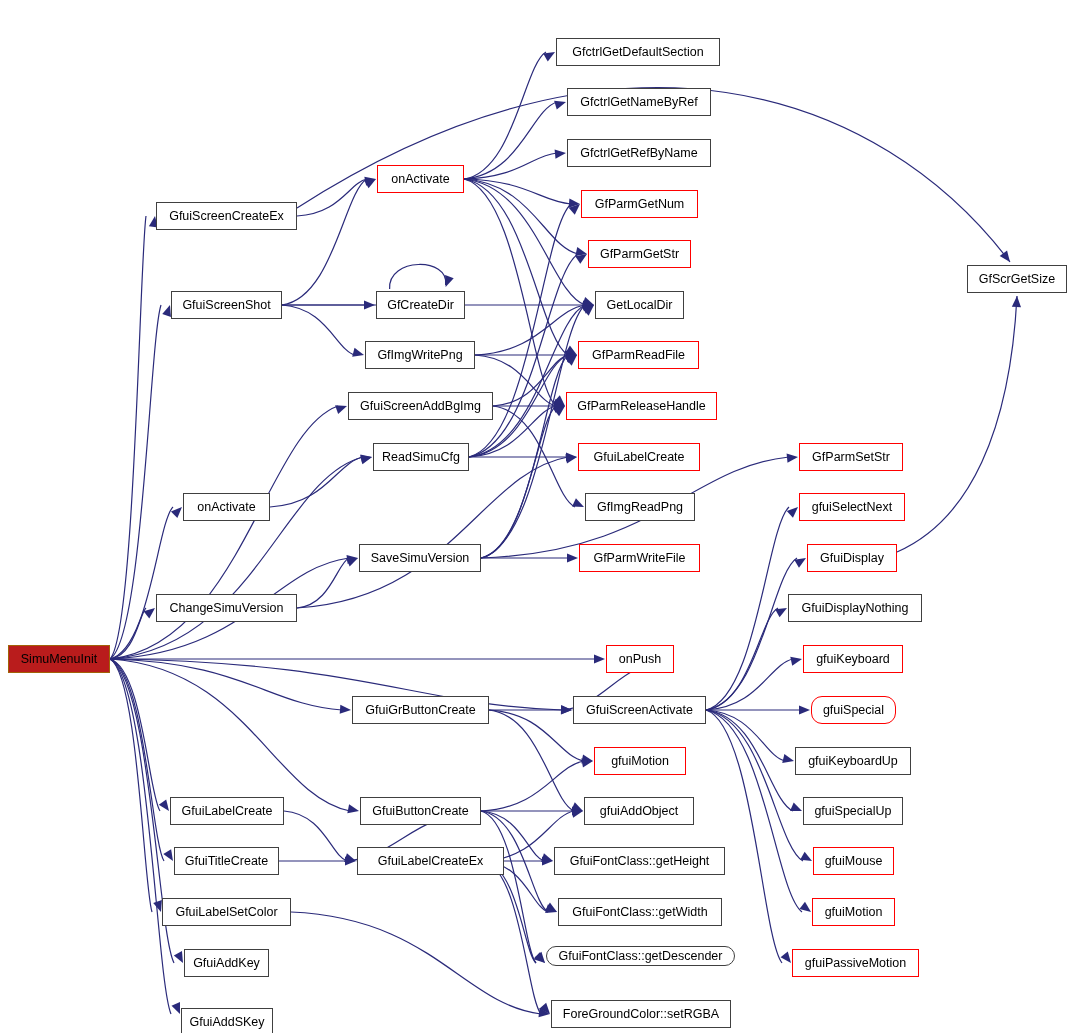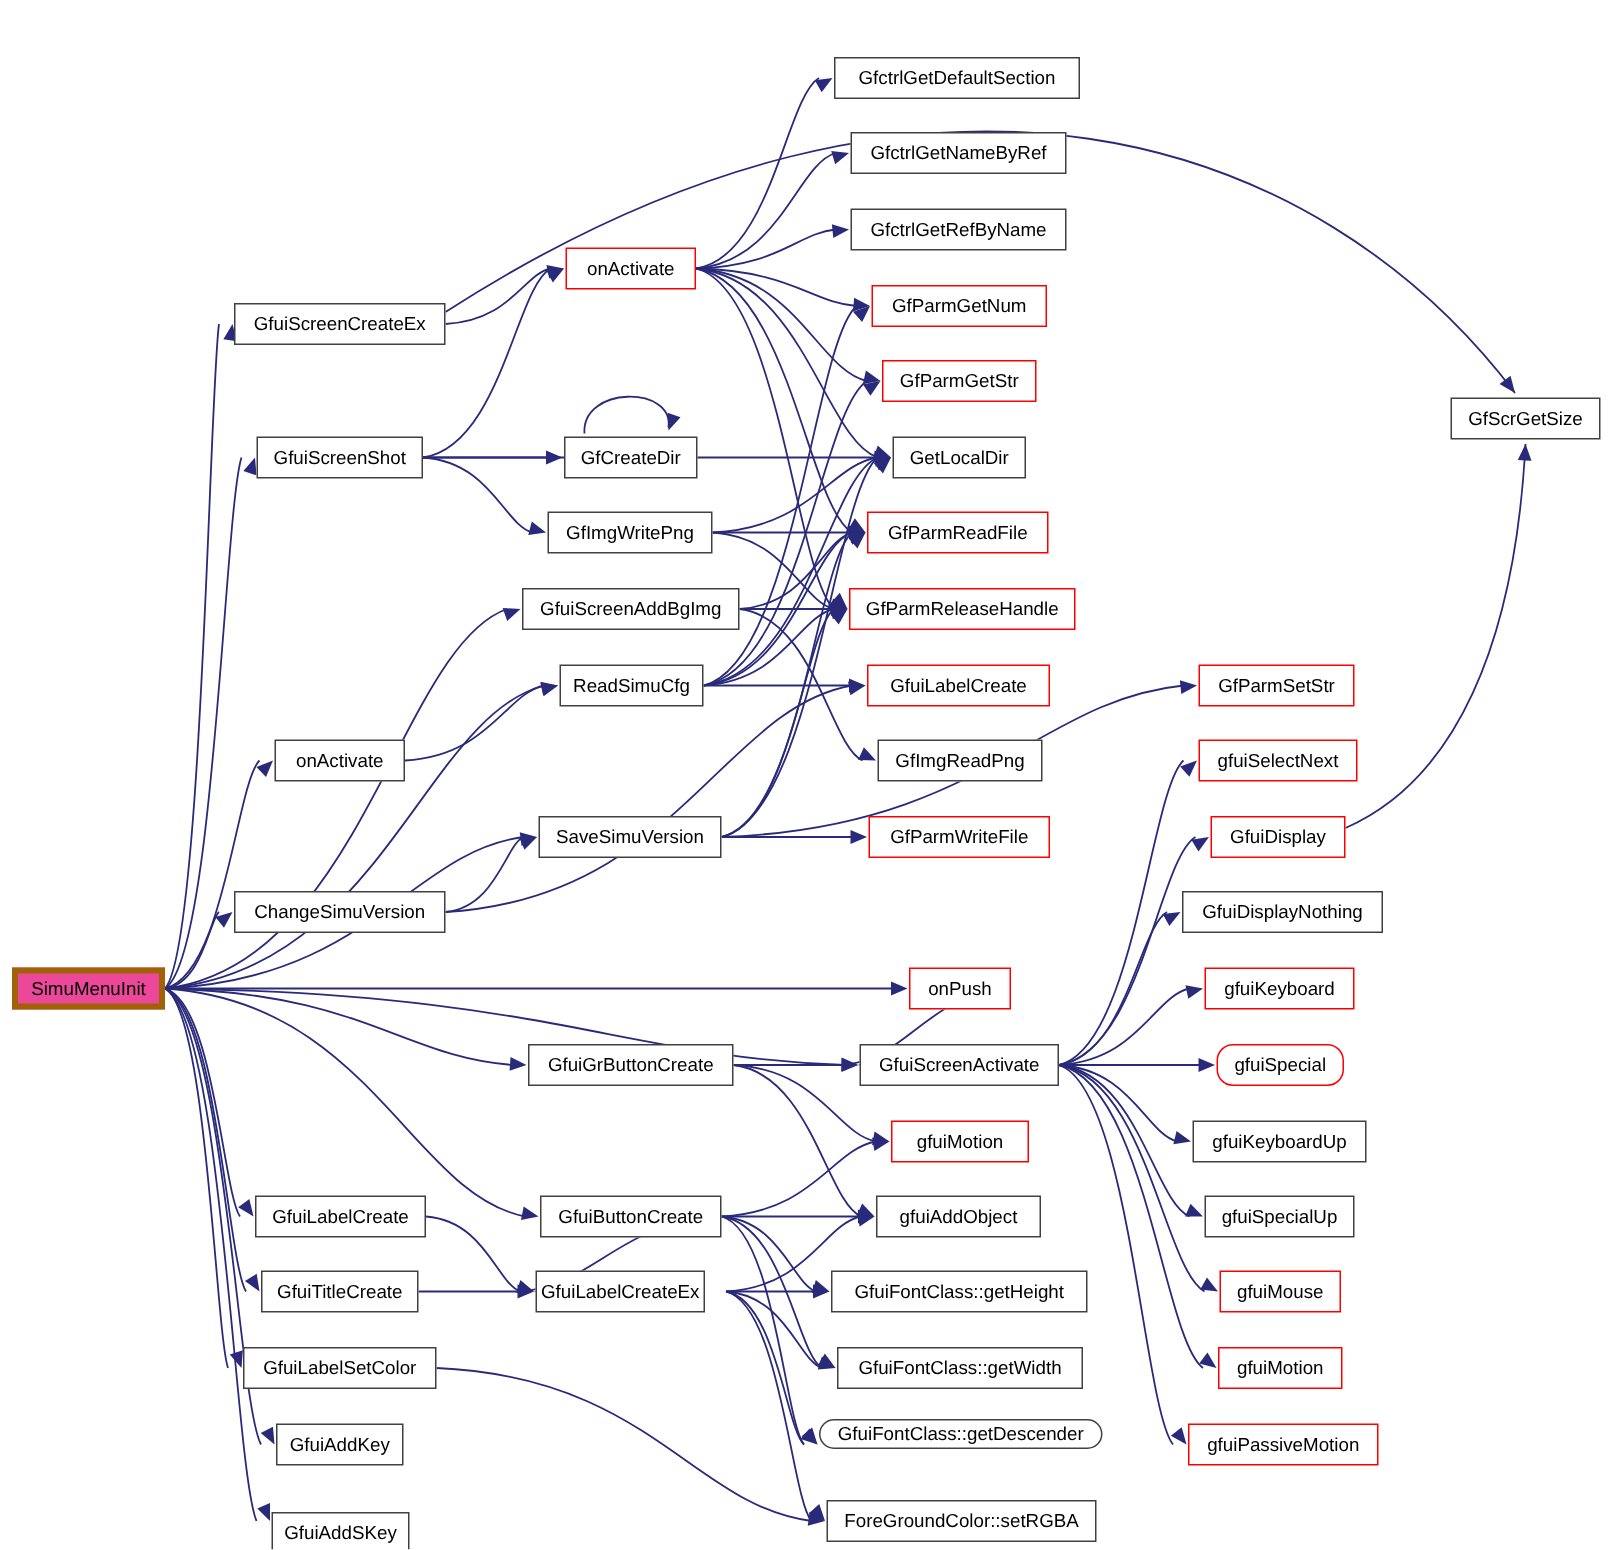--- a/index.html
+++ b/index.html
@@ -3,21 +3,21 @@
 <meta charset="utf-8">
 <style>
   html,body{margin:0;padding:0;background:#ffffff;}
   #canvas{position:relative;width:1076px;height:1033px;background:#ffffff;
           font-family:"Liberation Sans", sans-serif;overflow:hidden;}
   svg#edges{position:absolute;left:0;top:0;width:1076px;height:1033px;}
   .node{position:absolute;box-sizing:border-box;display:flex;align-items:center;
         justify-content:center;background:#ffffff;border:1px solid #404040;
         font-size:12.5px;color:#000000;white-space:nowrap;line-height:1;}
   .node.red{border:1px solid #ff0000;}
-  .node.root{background:#ec4899;border:4px solid #a16207;}
+  .node.root{background:#b91c1c;border:1px solid #a16207;}
   .node .lbl{pointer-events:none;}
 </style>
 </head>
 <body>
 
 <div id="canvas">
   <svg id="edges" viewBox="0 0 1076 1033" xmlns="http://www.w3.org/2000/svg">
       <path d="M110,659 C134.75,632.42 139.655,260.3 146,216" fill="none" stroke="#2a2a7a" stroke-width="1.2"></path>
       <polygon points="155,216 157.9939387830771,227.54107146512777 148.88687686994575,226.23668528366463" fill="#2a2a7a"></polygon>
       <path d="M110,659 C143,637.76 149.54,340.4 161,305" fill="none" stroke="#2a2a7a" stroke-width="1.2"></path>
@@ -227,21 +227,21 @@
       </div>
       <div class="node" style="left: 359px; top: 544px; width: 122px; height: 28px;">
         <span class="lbl">SaveSimuVersion</span>
       </div>
       <div class="node" style="left: 352px; top: 696px; width: 137px; height: 28px;">
         <span class="lbl">GfuiGrButtonCreate</span>
       </div>
       <div class="node" style="left: 360px; top: 797px; width: 121px; height: 28px;">
         <span class="lbl">GfuiButtonCreate</span>
       </div>
-      <div class="node" style="left: 357px; top: 847px; width: 113px; height: 28px; justify-content: center;">
+      <div class="node" style="left: 357px; top: 847px; width: 147px; height: 28px; justify-content: center;">
         <span class="lbl">GfuiLabelCreateEx</span>
       </div>
       <div class="node" style="left: 556px; top: 38px; width: 164px; height: 28px;">
         <span class="lbl">GfctrlGetDefaultSection</span>
       </div>
       <div class="node" style="left: 567px; top: 88px; width: 144px; height: 28px;">
         <span class="lbl">GfctrlGetNameByRef</span>
       </div>
       <div class="node" style="left: 567px; top: 139px; width: 144px; height: 28px;">
         <span class="lbl">GfctrlGetRefByName</span>

